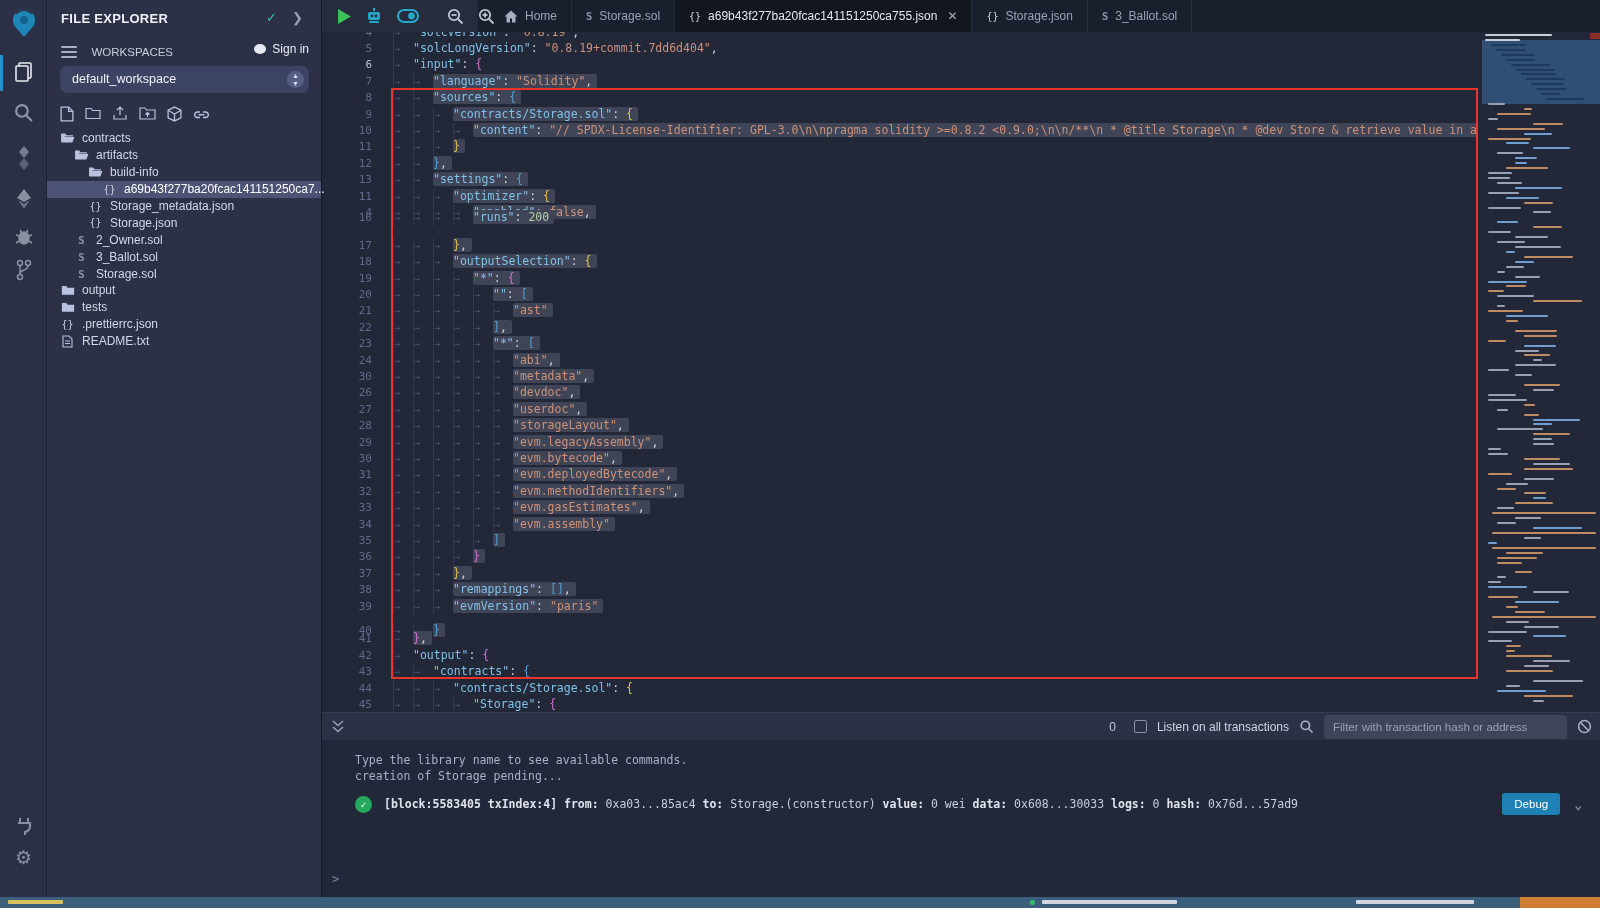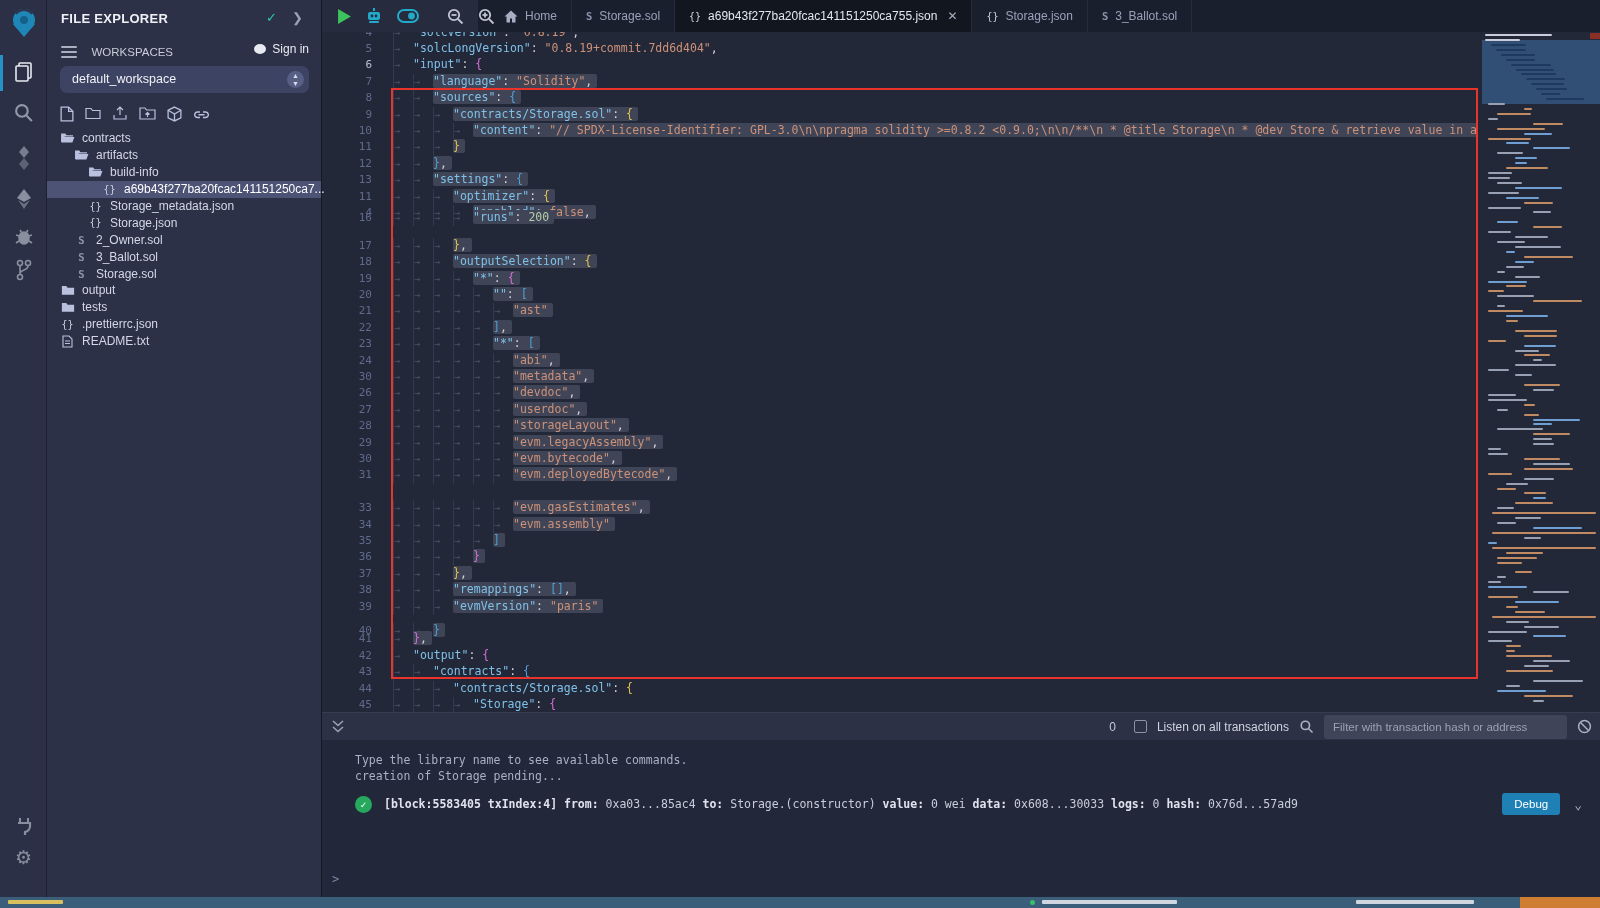--- a/index.html
+++ b/index.html
@@ -391,20 +391,21 @@
         <div class="cl" style="top: 286.8px;"><span class="ln">22</span><span class="tab-i">→</span><span class="tab-i">→</span><span class="tab-i">→</span><span class="tab-i">→</span><span class="tab-i">→</span><span class="selbg"><span class="b">]</span><span class="p">,</span></span></div>
         <div class="cl" style="top: 303.2px;"><span class="ln">23</span><span class="tab-i">→</span><span class="tab-i">→</span><span class="tab-i">→</span><span class="tab-i">→</span><span class="tab-i">→</span><span class="selbg"><span class="k">"*"</span><span class="p">: </span><span class="b">[</span></span></div>
         <div class="cl" style="top: 319.6px;"><span class="ln">24</span><span class="tab-i">→</span><span class="tab-i">→</span><span class="tab-i">→</span><span class="tab-i">→</span><span class="tab-i">→</span><span class="tab-i">→</span><span class="selbg"><span class="s">"abi"</span><span class="p">,</span></span></div>
         <div class="cl" style="top: 336px;"><span class="ln">30</span><span class="tab-i">→</span><span class="tab-i">→</span><span class="tab-i">→</span><span class="tab-i">→</span><span class="tab-i">→</span><span class="tab-i">→</span><span class="selbg"><span class="s">"metadata"</span><span class="p">,</span></span></div>
         <div class="cl" style="top: 352.4px;"><span class="ln">26</span><span class="tab-i">→</span><span class="tab-i">→</span><span class="tab-i">→</span><span class="tab-i">→</span><span class="tab-i">→</span><span class="tab-i">→</span><span class="selbg"><span class="s">"devdoc"</span><span class="p">,</span></span></div>
         <div class="cl" style="top: 368.8px;"><span class="ln">27</span><span class="tab-i">→</span><span class="tab-i">→</span><span class="tab-i">→</span><span class="tab-i">→</span><span class="tab-i">→</span><span class="tab-i">→</span><span class="selbg"><span class="s">"userdoc"</span><span class="p">,</span></span></div>
         <div class="cl" style="top: 385.2px;"><span class="ln">28</span><span class="tab-i">→</span><span class="tab-i">→</span><span class="tab-i">→</span><span class="tab-i">→</span><span class="tab-i">→</span><span class="tab-i">→</span><span class="selbg"><span class="s">"storageLayout"</span><span class="p">,</span></span></div>
         <div class="cl" style="top: 401.6px;"><span class="ln">29</span><span class="tab-i">→</span><span class="tab-i">→</span><span class="tab-i">→</span><span class="tab-i">→</span><span class="tab-i">→</span><span class="tab-i">→</span><span class="selbg"><span class="s">"evm.legacyAssembly"</span><span class="p">,</span></span></div>
         <div class="cl" style="top: 418px;"><span class="ln">30</span><span class="tab-i">→</span><span class="tab-i">→</span><span class="tab-i">→</span><span class="tab-i">→</span><span class="tab-i">→</span><span class="tab-i">→</span><span class="selbg"><span class="s">"evm.bytecode"</span><span class="p">,</span></span></div>
         <div class="cl" style="top: 434.4px;"><span class="ln">31</span><span class="tab-i">→</span><span class="tab-i">→</span><span class="tab-i">→</span><span class="tab-i">→</span><span class="tab-i">→</span><span class="tab-i">→</span><span class="selbg"><span class="s">"evm.deployedBytecode"</span><span class="p">,</span></span></div>
+        <div class="cl" style="top: 450.8px;"><span class="ln">32</span><span class="tab-i">→</span><span class="tab-i">→</span><span class="tab-i">→</span><span class="tab-i">→</span><span class="tab-i">→</span><span class="tab-i">→</span><span class="selbg"><span class="s">"evm.methodIdentifiers"</span><span class="p">,</span></span></div>
         <div class="cl" style="top: 467.2px;"><span class="ln">33</span><span class="tab-i">→</span><span class="tab-i">→</span><span class="tab-i">→</span><span class="tab-i">→</span><span class="tab-i">→</span><span class="tab-i">→</span><span class="selbg"><span class="s">"evm.gasEstimates"</span><span class="p">,</span></span></div>
         <div class="cl" style="top: 483.6px;"><span class="ln">34</span><span class="tab-i">→</span><span class="tab-i">→</span><span class="tab-i">→</span><span class="tab-i">→</span><span class="tab-i">→</span><span class="tab-i">→</span><span class="selbg"><span class="s">"evm.assembly"</span></span></div>
         <div class="cl" style="top: 500px;"><span class="ln">35</span><span class="tab-i">→</span><span class="tab-i">→</span><span class="tab-i">→</span><span class="tab-i">→</span><span class="tab-i">→</span><span class="selbg"><span class="b">]</span></span></div>
         <div class="cl" style="top: 516.4px;"><span class="ln">36</span><span class="tab-i">→</span><span class="tab-i">→</span><span class="tab-i">→</span><span class="tab-i">→</span><span class="selbg"><span class="m">}</span></span></div>
         <div class="cl" style="top: 532.8px;"><span class="ln">37</span><span class="tab-i">→</span><span class="tab-i">→</span><span class="tab-i">→</span><span class="selbg"><span class="g">}</span><span class="p">,</span></span></div>
         <div class="cl" style="top: 549.2px;"><span class="ln">38</span><span class="tab-i">→</span><span class="tab-i">→</span><span class="tab-i">→</span><span class="selbg"><span class="k">"remappings"</span><span class="p">: </span><span class="b">[]</span><span class="p">,</span></span></div>
         <div class="cl" style="top: 565.6px;"><span class="ln">39</span><span class="tab-i">→</span><span class="tab-i">→</span><span class="tab-i">→</span><span class="selbg"><span class="k">"evmVersion"</span><span class="p">: </span><span class="s">"paris"</span></span></div>
         <div class="cl" style="top: 582px; margin-top: 8px;"><span class="ln">40</span><span class="tab-i">→</span><span class="tab-i">→</span><span class="selbg"><span class="b">}</span></span></div>
         <div class="cl" style="top: 598.4px;"><span class="ln">41</span><span class="tab-i">→</span><span class="selbg"><span class="m">}</span><span class="p">,</span></span></div>
         <div class="cl" style="top: 614.8px;"><span class="ln">42</span><span class="tab-i">→</span><span class="k">"output"</span><span class="p">: </span><span class="m">{</span></div>

